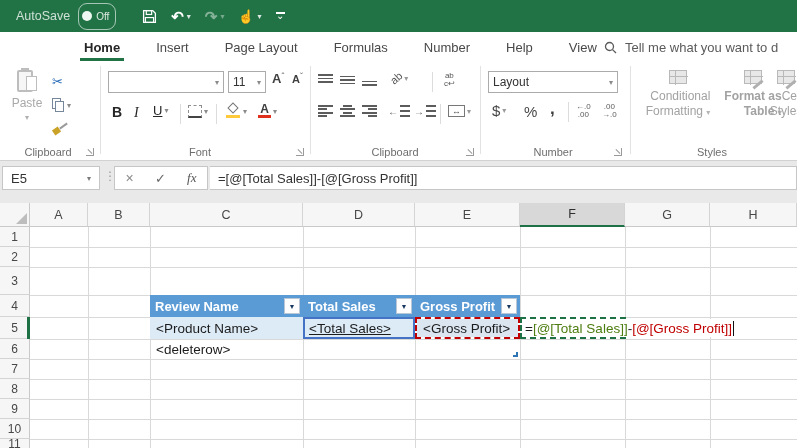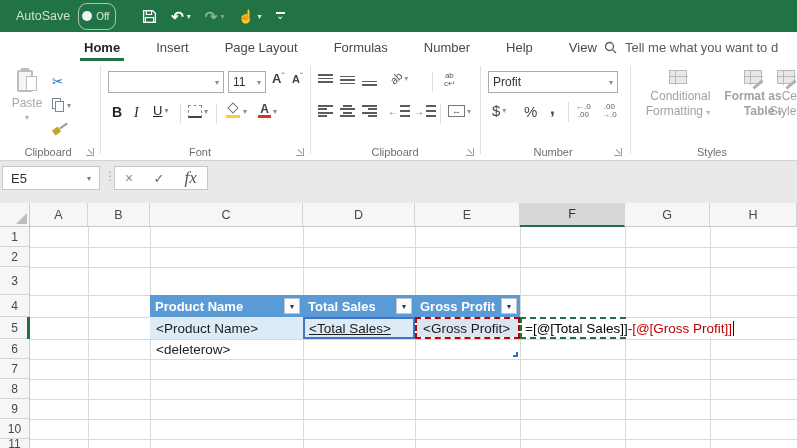--- a/index.html
+++ b/index.html
@@ -109,21 +109,21 @@
   .namebox { position:absolute; left:2px; top:5px; width:98px; height:24px; background:#fff;
              border:1px solid #c6c6c6; display:flex; align-items:center; font-size:13px; color:#333;
              padding:0 8px; justify-content:space-between; }
   .namebox .caret { font-size:8px; color:#7a7a7a; }
   .fdots { position:absolute; left:104px; top:8px; color:#9a9a9a; font-size:12px; letter-spacing:0; }
   .fbtns { position:absolute; left:114px; top:5px; width:94px; height:24px; background:#fff;
            border:1px solid #c6c6c6; display:flex; align-items:center; justify-content:space-around; }
   .ffield { position:absolute; left:210px; top:5px; width:587px; height:24px; background:#fff;
             border:1px solid #c6c6c6; border-left:none; display:flex; align-items:center;
             font-size:13px; color:#333; padding-left:8px; white-space:nowrap; overflow:hidden; }
-  .fx { font-family:"Liberation Serif", serif; font-style:italic; font-size:17px; color:#555; }
+  .fx { font-family:"Liberation Serif", serif; font-style:italic; font-size:13px; color:#555; }
   .x-btn { color:#8a8a8a; font-size:14px; } .chk-btn { color:#666; font-size:13px; }
 
   
   .corner { left:0; top:203px; width:30px; height:24px; background:#f6f6f6;
             border-right:1px solid #c9c9c9; border-bottom:1px solid #c9c9c9; }
   .corner .tri { position:absolute; right:2px; bottom:2px; width:0; height:0;
                  border-left:11px solid transparent; border-bottom:11px solid #bdbdbd; }
   .colhdr { top:203px; height:24px; background:#f6f6f6; border-right:1px solid #d4d4d4;
             border-bottom:1px solid #c9c9c9; display:flex; align-items:center; justify-content:center;
             font-size:12.5px; color:#474747; }
@@ -142,21 +142,21 @@
   .trow { top:317px; height:22px; background:#ddebf7; font-size:13.5px; color:#1c1c1c;
           display:flex; align-items:center; padding-left:6px; }
   .refblue { box-shadow: inset 0 0 0 2px #4472c4; text-decoration: underline; }
   .ants { border:2px solid #fff; }
   .ants::after { content:""; position:absolute; inset:-2px; pointer-events:none; }
   .ants.red::after { border:2px dashed #c00000; }
   .ants.green::after { border:2px dashed #1e7145; }
   .cell-plain { font-size:13.5px; color:#1c1c1c; display:flex; align-items:center; padding-left:6px; }
   .formula-overlay { left:523px; top:319px; height:18px; background:#fff; display:flex; align-items:center;
                      font-size:13.5px; padding:0 2px; white-space:nowrap; z-index:5; }
-  .f-eq { color:#1c1c1c; } .f-blue { color:#000000; } .f-red { color:#c00000; }
+  .f-eq { color:#1c1c1c; } .f-blue { color:#4d7c0f; } .f-red { color:#c00000; }
   .cursor-bar { display:inline-block; width:1px; height:15px; background:#111; margin-left:1px; }
   .resize-handle { left:513px; top:352px; width:5px; height:5px;
                    border-right:2px solid #2e75b6; border-bottom:2px solid #2e75b6; z-index:4; }
 </style>
 </head>
 <body>
 
 <div id="app">
 
   <div class="abs titlebar">
@@ -348,21 +348,21 @@
     <div class="abs mini" style="left:448px; top:43px;">
       <span class="merge-icon">
           <span>↔</span>
         </span>
       <span class="caret-sm" style="color:#9a9a9a">▾</span>
     </div>
     <div class="glabel" style="left:395px">Clipboard</div>
     <div class="launcher" style="left:466px"></div>
 
     <div class="abs combo" style="left:488px; top:9px; width:130px; height:22px;">
-      <span>Profit</span>
+      <span>Layout</span>
       <span class="caret">▾</span>
     </div>
     <div class="abs mini" style="left:492px; top:40px;">
       <span style="font-size:15px; color:#474747">$</span>
       <span class="caret-sm" style="color:#9a9a9a">▾</span>
     </div>
     <div class="abs" style="left:524px; top:41px;">
       <span style="font-size:15px; color:#474747">%</span></div>
     <div class="abs" style="left:550px; top:38px;">
       <span class="big-comma">,</span></div>
@@ -411,20 +411,23 @@
   <div class="abs fbar">
     <div class="namebox">
       <span>E5</span>
       <span class="caret">▾</span>
     </div>
     <div class="fdots">⋮</div>
     <div class="fbtns">
       <span class="x-btn">×</span>
       <span class="chk-btn">✓</span>
       <span class="fx">fx</span>
+    </div>
+    <div class="ffield">
+      <span>=[@[Total Sales]]-[@[Gross Profit]]</span>
     </div>
   </div>
 
   <div class="abs corner">
       <span class="tri"></span>
     </div>
   <div class="abs colhdr" style="left:30px; width:58px;">A</div>
   <div class="abs colhdr" style="left:88px; width:62px;">B</div>
   <div class="abs colhdr" style="left:150px; width:153px;">C</div>
   <div class="abs colhdr" style="left:303px; width:112px;">D</div>
@@ -462,21 +465,21 @@
       <line x1="0" y1="112.5" x2="767" y2="112.5"></line>
         <line x1="0" y1="132.5" x2="767" y2="132.5"></line>
       <line x1="0" y1="152.5" x2="767" y2="152.5"></line>
         <line x1="0" y1="172.5" x2="767" y2="172.5"></line>
       <line x1="0" y1="192.5" x2="767" y2="192.5"></line>
         <line x1="0" y1="212.5" x2="767" y2="212.5"></line>
     </g>
   </svg>
 
   <div class="abs thead" style="left:150px; width:153px;">
-    <span>Product Name</span>
+    <span>Review Name</span>
     <span class="filterbtn">
       <span>▼</span>
       </span>
   </div>
   <div class="abs thead" style="left:303px; width:112px;">
     <span>Total Sales</span>
     <span class="filterbtn">
       <span>▼</span>
       </span>
   </div>

